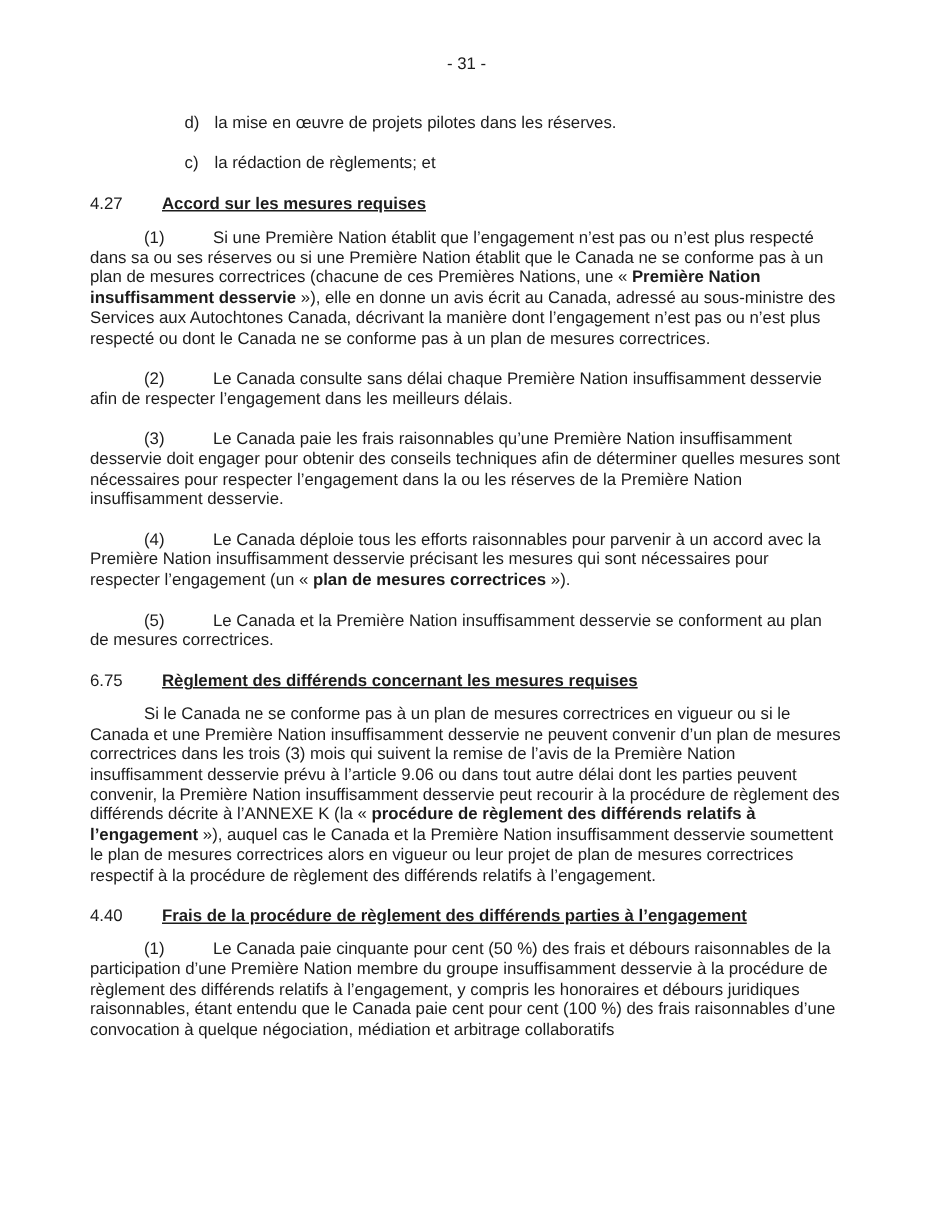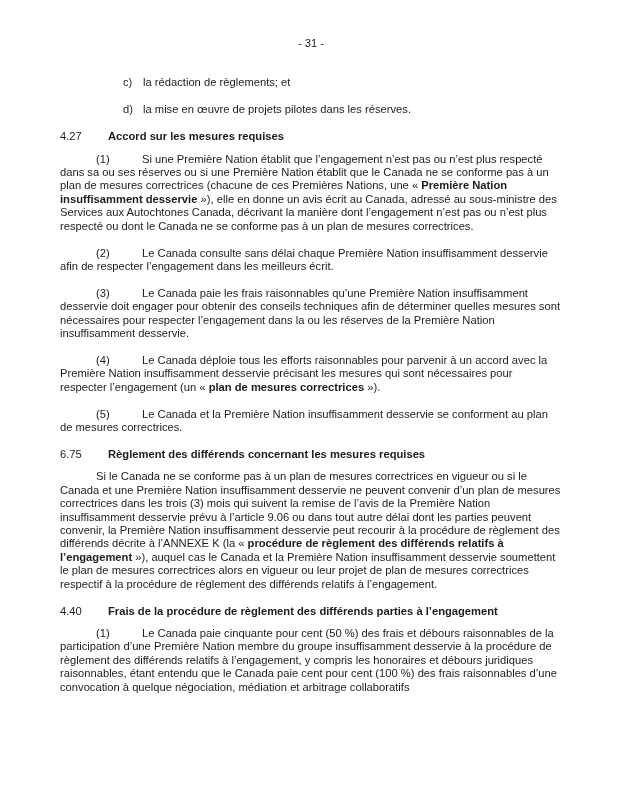--- a/index.html
+++ b/index.html
@@ -40,40 +40,40 @@
   .heading {
     margin: 6px 0 9px 0;
     font-size: 11.2px;
     line-height: 13.4px;
     font-weight: normal;
   }
   .hnum {
     display: inline-block;
     width: 48px;
   }
-  .htitle { font-weight: bold; }
+  .htitle { font-weight: bold; text-decoration: underline; }
   .b { font-weight: bold; }
 </style>
 </head>
 <body>
 
 <div class="page">
 
   <div class="pagenum">- 31 -</div>
 
+  <div class="li"><span class="marker">d)</span><span>la mise en œuvre de projets pilotes dans les réserves.</span></div>
+
   <div class="li"><span class="marker">c)</span><span>la rédaction de règlements; et</span></div>
-
-  <div class="li"><span class="marker">d)</span><span>la mise en œuvre de projets pilotes dans les réserves.</span></div>
 
 
   <h2 class="heading"><span class="hnum">4.27</span><span class="htitle">Accord sur les mesures requises</span></h2>
 
   <p class="para"><span class="pnum">(1)</span><span>Si une Première Nation établit que l’engagement n’est pas ou n’est plus respecté dans sa ou ses réserves ou si une Première Nation établit que le Canada ne se conforme pas à un plan de mesures correctrices (chacune de ces Premières Nations, une «&nbsp;</span><span class="b">Première Nation insuffisamment desservie</span><span>&nbsp;»), elle en donne un avis écrit au Canada, adressé au sous-ministre des Services aux Autochtones Canada, décrivant la manière dont l’engagement n’est pas ou n’est plus respecté ou dont le Canada ne se conforme pas à un plan de mesures correctrices.</span></p>
 
-  <p class="para"><span class="pnum">(2)</span><span>Le Canada consulte sans délai chaque Première Nation insuffisamment desservie afin de respecter l’engagement dans les meilleurs écrit.</span></p>
+  <p class="para"><span class="pnum">(2)</span><span>Le Canada consulte sans délai chaque Première Nation insuffisamment desservie afin de respecter l’engagement dans les meilleurs délais.</span></p>
 
   <p class="para"><span class="pnum">(3)</span><span>Le Canada paie les frais raisonnables qu’une Première Nation insuffisamment desservie doit engager pour obtenir des conseils techniques afin de déterminer quelles mesures sont nécessaires pour respecter l’engagement dans la ou les réserves de la Première Nation insuffisamment desservie.</span></p>
 
   <p class="para"><span class="pnum">(4)</span><span>Le Canada déploie tous les efforts raisonnables pour parvenir à un accord avec la Première Nation insuffisamment desservie précisant les mesures qui sont nécessaires pour respecter l’engagement (un «&nbsp;</span><span class="b">plan de mesures correctrices</span><span>&nbsp;»).</span></p>
 
   <p class="para"><span class="pnum">(5)</span><span>Le Canada et la Première Nation insuffisamment desservie se conforment au plan de mesures correctrices.</span></p>
 
   <h2 class="heading"><span class="hnum">6.75</span><span class="htitle">Règlement des différends concernant les mesures requises</span></h2>
 
   <p class="para"><span>Si le Canada ne se conforme pas à un plan de mesures correctrices en vigueur ou si le Canada et une Première Nation insuffisamment desservie ne peuvent convenir d’un plan de mesures correctrices dans les trois (3) mois qui suivent la remise de l’avis de la Première Nation insuffisamment desservie prévu à l’article 9.06 ou dans tout autre délai dont les parties peuvent convenir, la Première Nation insuffisamment desservie peut recourir à la procédure de règlement des différends décrite à l’ANNEXE K (la «&nbsp;</span><span class="b">procédure de règlement des différends relatifs à l’engagement</span><span>&nbsp;»), auquel cas le Canada et la Première Nation insuffisamment desservie soumettent le plan de mesures correctrices alors en vigueur ou leur projet de plan de mesures correctrices respectif à la procédure de règlement des différends relatifs à l’engagement.</span></p>

